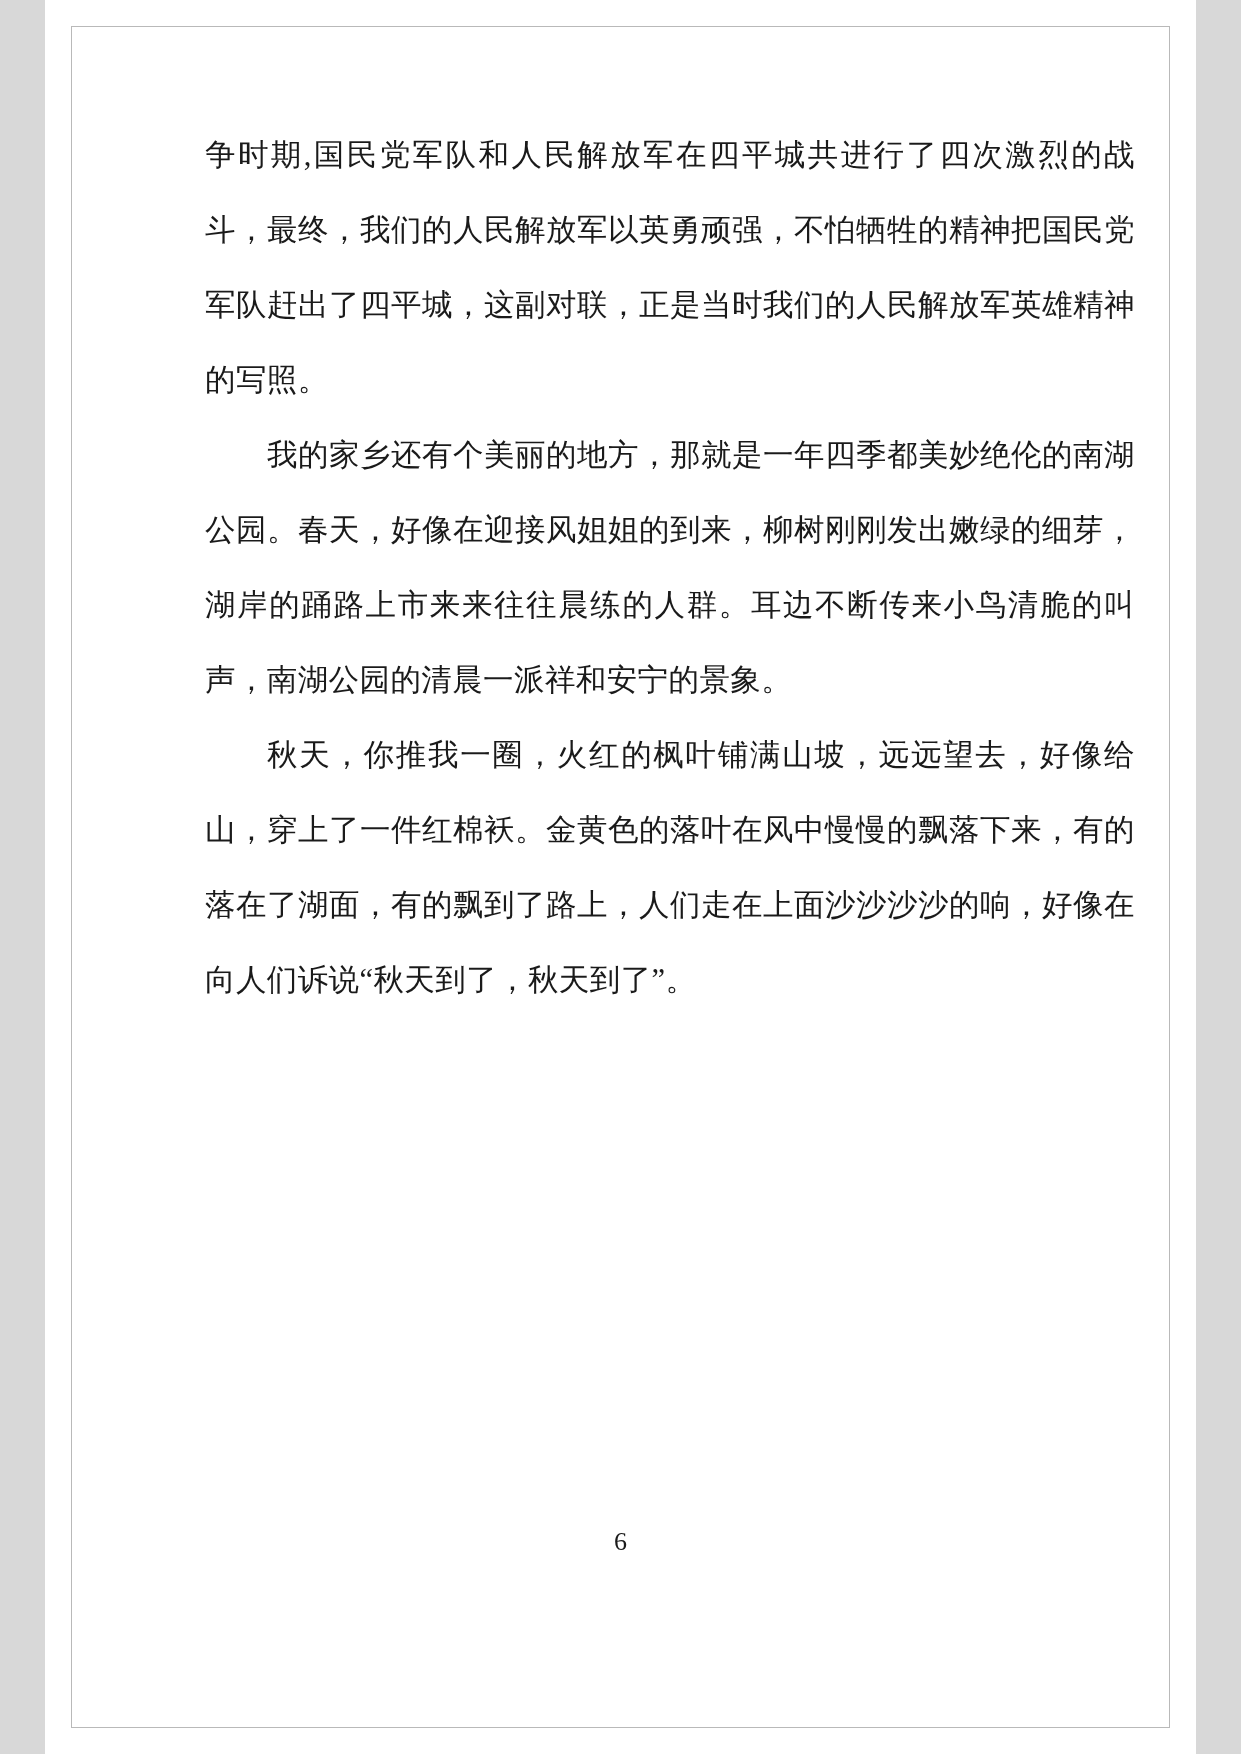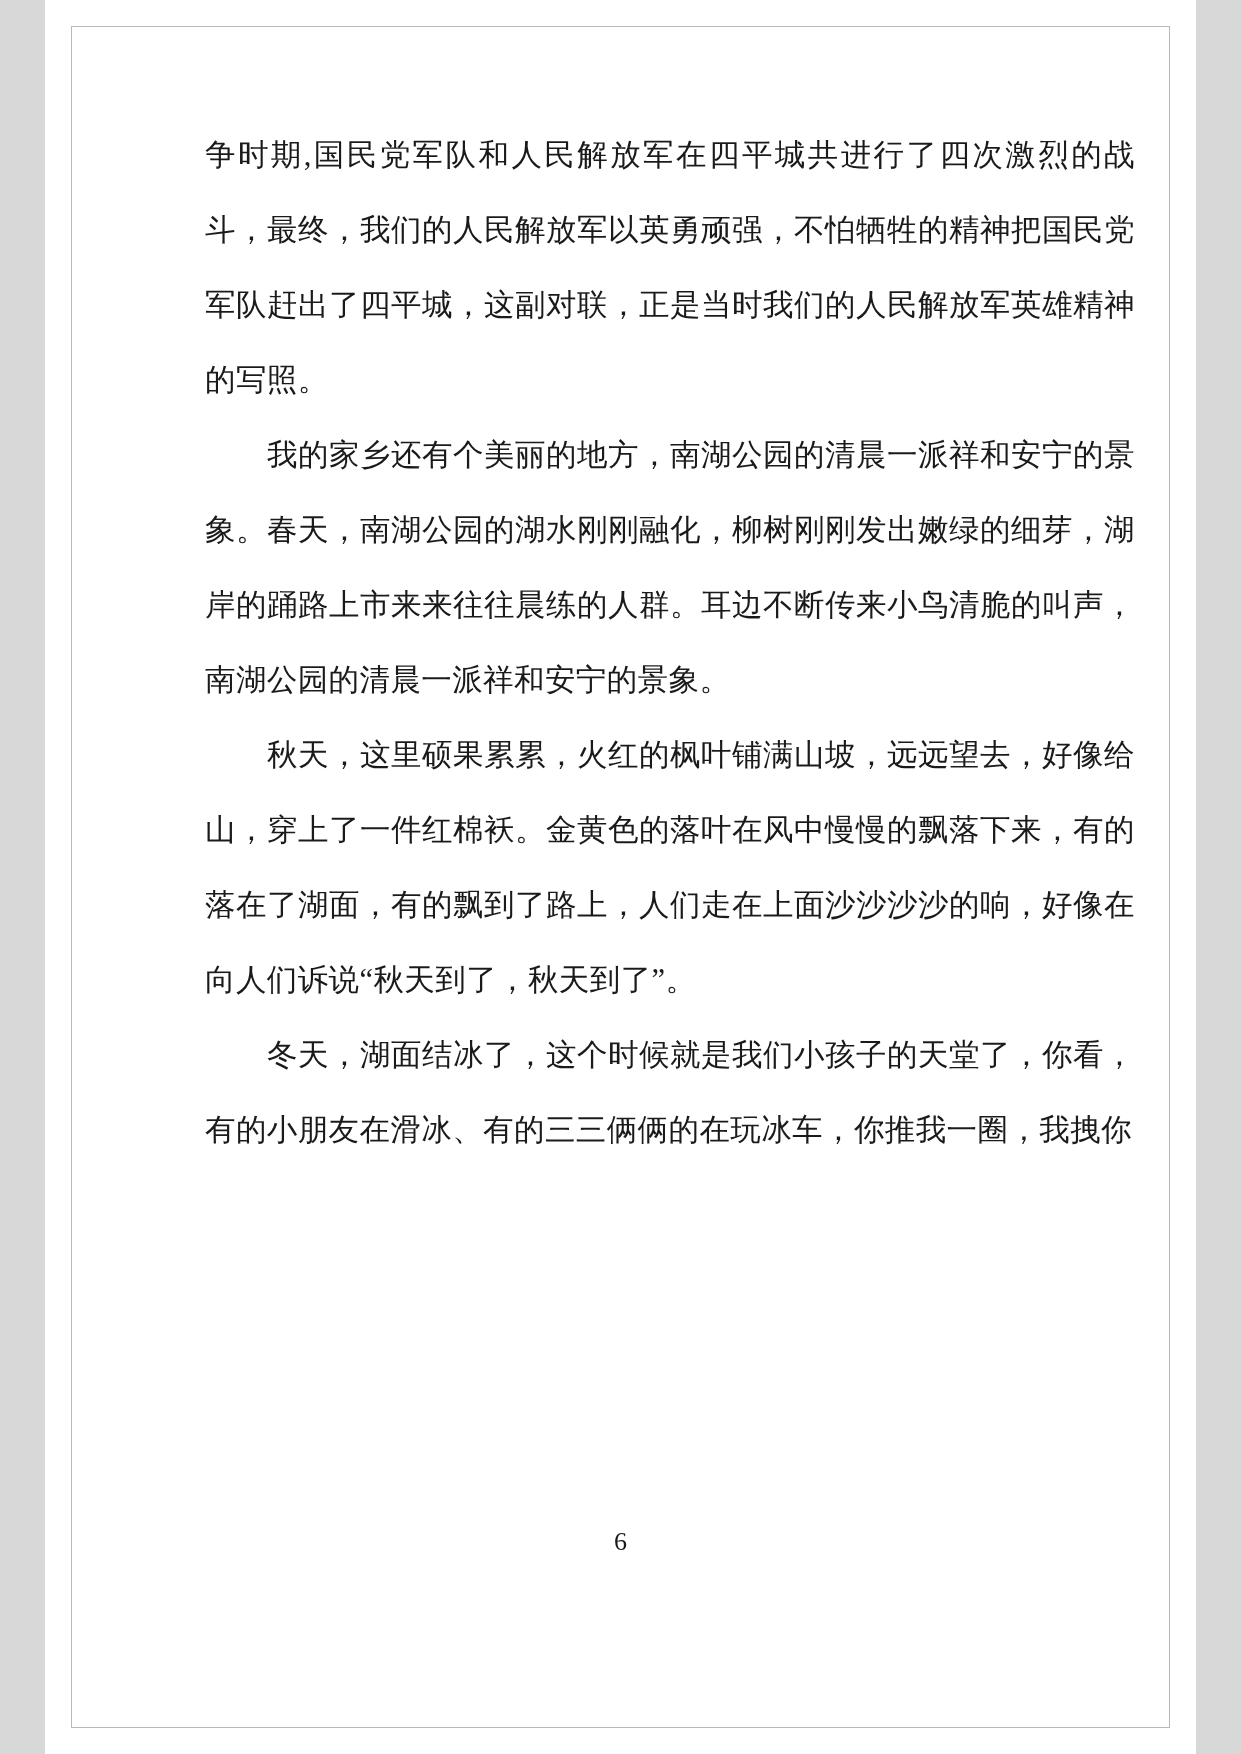--- a/index.html
+++ b/index.html
@@ -59,19 +59,18 @@
   }
 </style>
 </head>
 <body>
 
 <div class="page">
   <div class="page-border"></div>
 
   <div class="content">
     <p class="para">争时期,国民党军队和人民解放军在四平城共进行了四次激烈的战斗，最终，我们的人民解放军以英勇顽强，不怕牺牲的精神把国民党军队赶出了四平城，这副对联，正是当时我们的人民解放军英雄精神的写照。</p>
-    <p class="para indent">我的家乡还有个美丽的地方，南湖公园的清晨一派祥和安宁的景象。春天，南湖公园的湖水刚刚融化，柳树刚刚发出嫩绿的细芽，湖岸的踊路上市来来往往晨练的人群。耳边不断传来小鸟清脆的叫声，南湖公园的清晨一派祥和安宁的景象。</p>
-    <p class="para indent">秋天，这里硕果累累，火红的枫叶铺满山坡，远远望去，好像给山，穿上了一件红棉袄。金黄色的落叶在风中慢慢的飘落下来，有的落在了湖面，有的飘到了路上，人们走在上面沙沙沙沙的响，好像在向人们诉说“秋天到了，秋天到了”。</p>
-    <p class="para indent">冬天，湖面结冰了，这个时候就是我们小孩子的天堂了，你看，有的小朋友在滑冰、有的三三俩俩的在玩冰车，你推我一圈，我拽你</p>
+    <p class="para indent">我的家乡还有个美丽的地方，那就是一年四季都美妙绝伦的南湖公园。春天，好像在迎接风姐姐的到来，柳树刚刚发出嫩绿的细芽，湖岸的踊路上市来来往往晨练的人群。耳边不断传来小鸟清脆的叫声，南湖公园的清晨一派祥和安宁的景象。</p>
+    <p class="para indent">秋天，你推我一圈，火红的枫叶铺满山坡，远远望去，好像给山，穿上了一件红棉袄。金黄色的落叶在风中慢慢的飘落下来，有的落在了湖面，有的飘到了路上，人们走在上面沙沙沙沙的响，好像在向人们诉说“秋天到了，秋天到了”。</p>
   </div>
 
   <div class="page-number">6</div>
 </div>
 
 </body></html>

